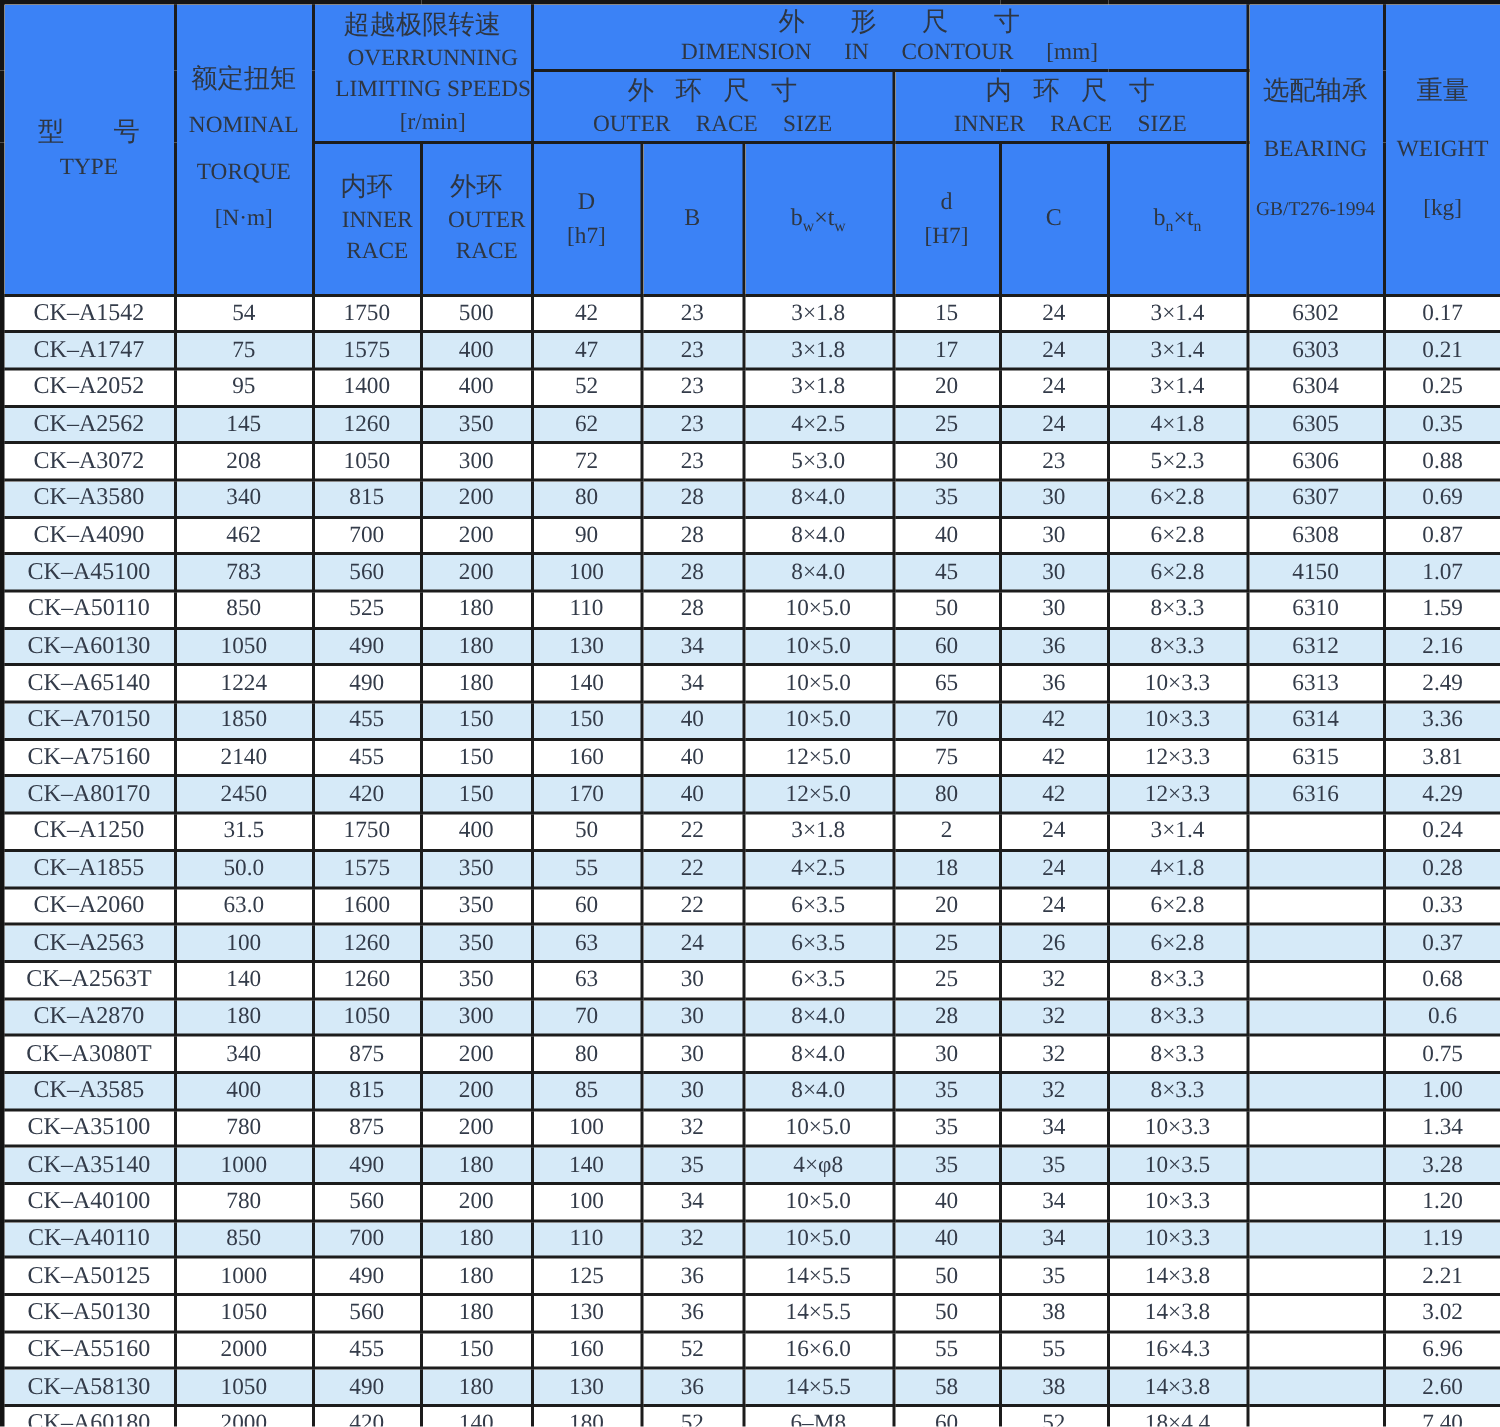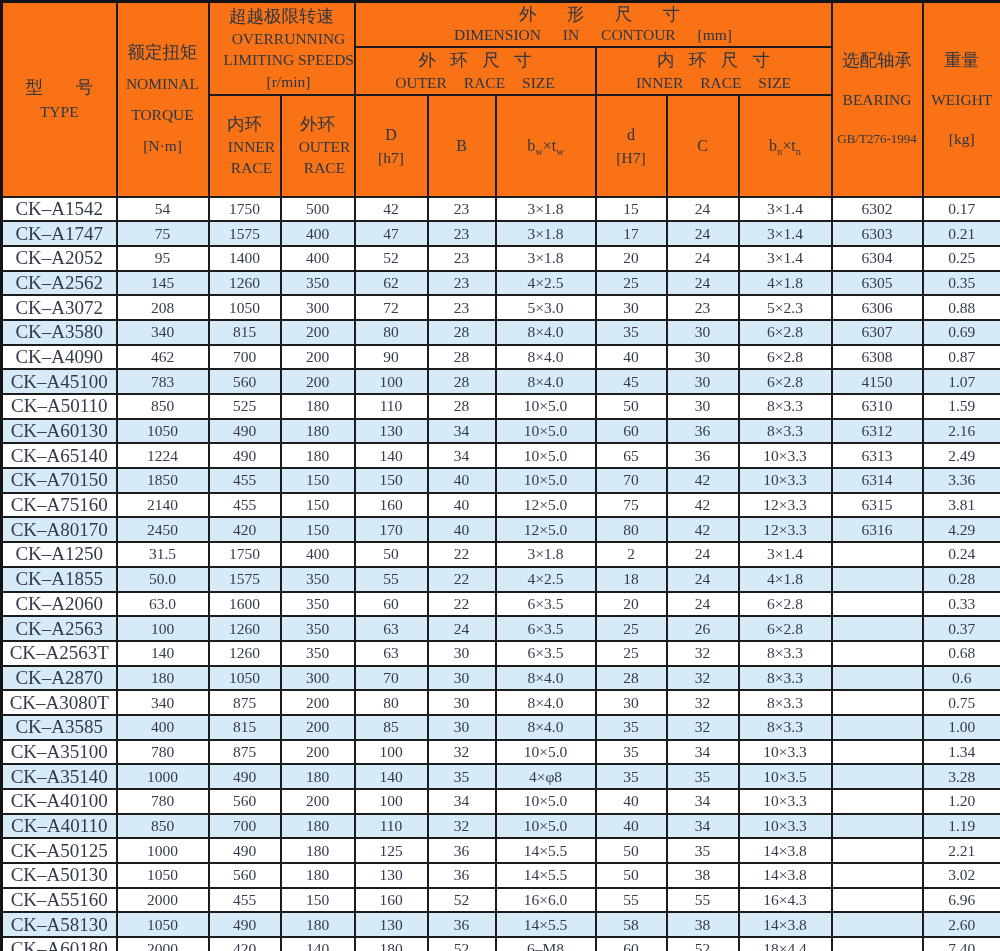--- a/index.html
+++ b/index.html
@@ -11,25 +11,25 @@
   table.spec {
     width: 1000px; height: 951px;
     border-collapse: collapse; table-layout: fixed;
     border: 3px solid #141414;
   }
   th, td {
     border: 2px solid #1c1c1c;
     padding: 0; font-weight: normal; text-align: center; vertical-align: middle;
     overflow: hidden;
   }
-  thead th { background: #f97316; text-align: center; }
+  thead th { background: #3b82f6; text-align: center; }
   tbody td { font-size: 15.5px; color: #333b49; background: #ffffff; }
   tbody tr { height: 24.7px; }
   tbody tr.shaded td { background: #d6eaf8; }
-  td.c-type { font-size: 19px; }
+  td.c-type { font-size: 16px; }
 
   .l-zh  { font-size: 17.5px; line-height: 25px; white-space: pre; }
   .l-en  { font-size: 15.5px; line-height: 23px; white-space: pre; }
   .l-sm  { font-size: 13px;   line-height: 23px; white-space: pre; }
 
   .spread .l-zh, .spread .l-en { line-height: 31px; }
   .tall3  .l-zh, .tall3 .l-en, .tall3 .l-sm { line-height: 39px; }
   .tight  .l-zh { line-height: 23px; }
   .tight  .l-en { line-height: 21.5px; padding-left: 14px; }
   .dim    .l-zh { line-height: 22px; word-spacing: 26px; padding-left: 13px; }

